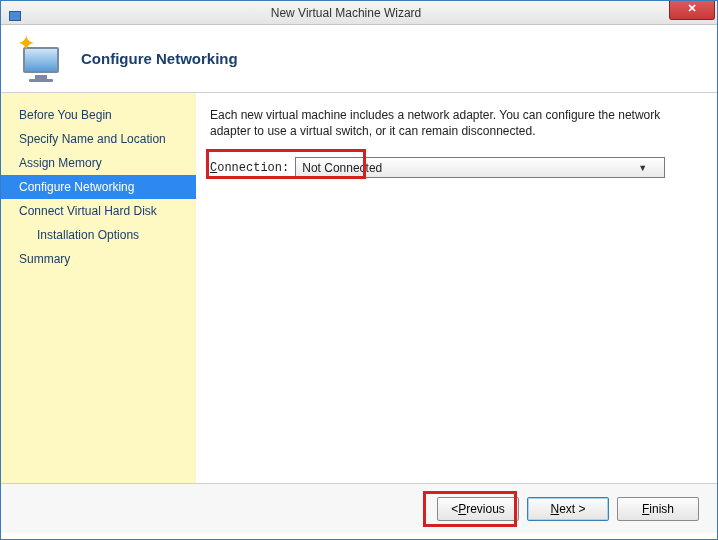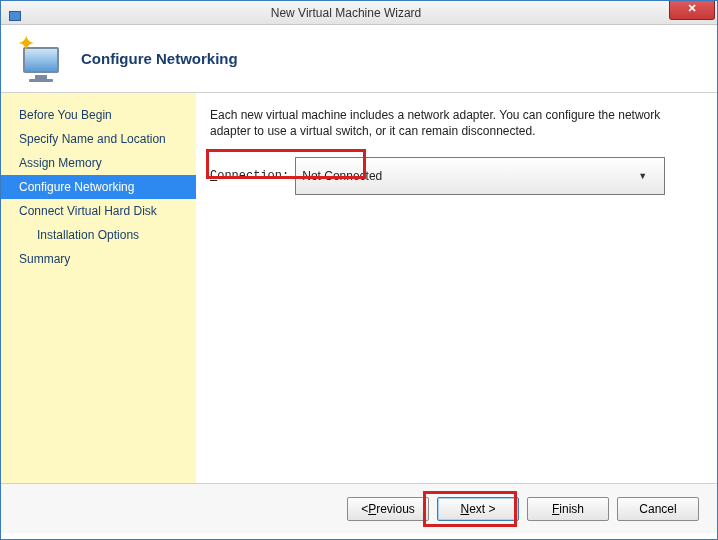--- a/index.html
+++ b/index.html
@@ -148,21 +148,21 @@
     gap: 6px;
   }
   .conn-label {
     font-size: 12px;
     font-family: Liberation Mono, monospace;
   }
   .conn-label .ul { text-decoration: underline; }
   .conn-select {
     flex: none;
     width: 370px;
-    height: 38px;
+    height: 21px;
     border: 1px solid #7a7a7a;
     background: linear-gradient(to bottom, #fff, #e9e9e9);
     display: flex;
     align-items: center;
     justify-content: space-between;
     padding: 0 17px 0 6px;
     font-size: 12px;
     cursor: pointer;
     gap: 31px;
   }
@@ -272,17 +272,14 @@
       <span>revious</span>
     </button>
   <button class="btn default">
       <span class="ul">N</span>
       <span>ext &gt;</span>
     </button>
   <button class="btn">
       <span class="ul">F</span>
       <span>inish</span>
     </button>
-  <button class="btn">
-      <span>Cancel</span>
-    </button>
   <div class="highlight-next"></div>
 </div>
 
 </body></html>

